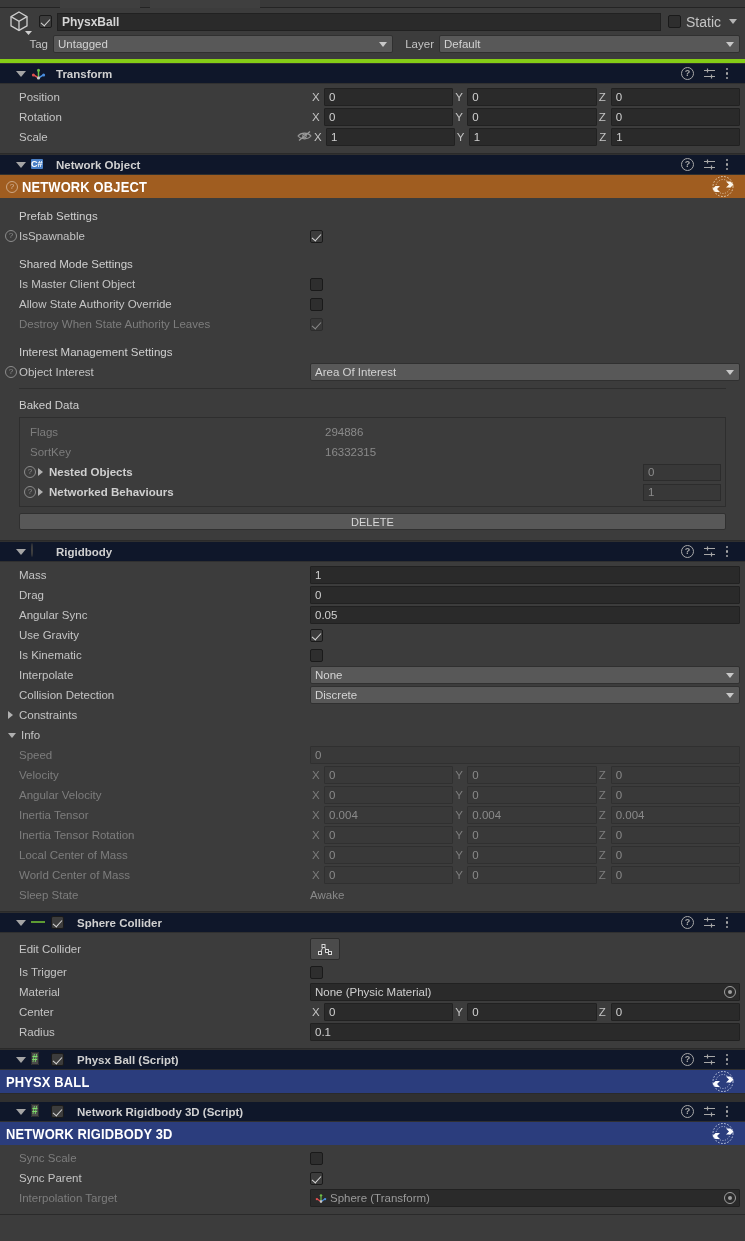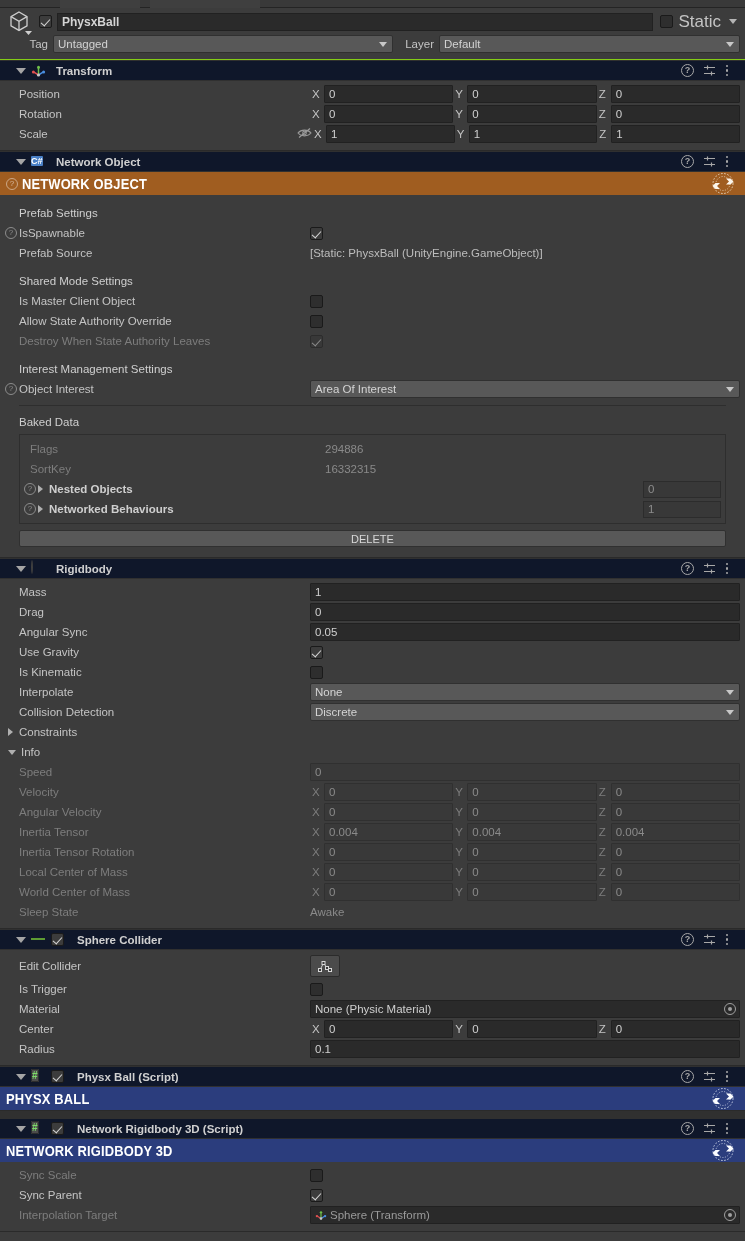--- a/index.html
+++ b/index.html
@@ -12,41 +12,41 @@
     overflow: hidden;
     -webkit-font-smoothing: antialiased;
   }
   .root { width: 745px; height: 1241px; position: relative; background: #3c3c3c; }
 
   
   .tabstrip { height: 8px; background: #393939; border-bottom: 1px solid #242424; position: relative; }
   .tabstrip .tabchip { position:absolute; top:0; height:8px; background:#3f3f3f; }
 
   
-  .obj-header { background: #3c3c3c; padding: 4px 5px 6px 5px; border-bottom: 1px solid #84cc16; }
+  .obj-header { background: #3c3c3c; padding: 4px 5px 6px 5px; border-bottom: 4px solid #84cc16; }
   .obj-row1 { display: flex; align-items: center; height: 19px; }
   .cube-icon { width: 30px; height: 30px; position: relative; flex: 0 0 30px; margin-top:2px;}
   .name-check { width: 13px; height: 13px; flex: 0 0 13px; margin-left: 4px; }
   .cb {
     width: 13px; height: 13px; background: #3c3c3c; border: 1px solid #1a1a1a;
     border-radius: 2px; position: relative; display:inline-block; vertical-align: middle;
   }
   .cb.on::after {
     content: ""; position: absolute; left: 3px; top: 1px; width: 4px; height: 8px;
     border: solid #d6d6d6; border-width: 0 1.8px 1.8px 0; transform: rotate(42deg);
   }
   .cb.on.dim::after { border-color: #8a8a8a; }
   .cb.empty { background:#2e2e2e; }
   .name-field {
     flex: 1 1 auto; height: 18px; background: #2a2a2a; border: 1px solid #212121;
     margin-left: 5px; padding: 0 4px; display: flex; align-items: center;
     color: #d4d4d4; font-size: 12px; font-weight: bold;
   }
   .static-wrap { display: flex; align-items: center; margin-left: 7px; flex: 0 0 auto; }
-  .static-label { margin-left: 5px; color: #c4c4c4; font-size: 17px; }
+  .static-label { margin-left: 5px; color: #c4c4c4; font-size: 14px; }
   .caret-dn {
     width: 0; height: 0; border-left: 4px solid transparent; border-right: 4px solid transparent;
     border-top: 5px solid #b4b4b4; margin-left: 8px; margin-right: 3px;
   }
   .obj-row2 { display: flex; align-items: center; height: 18px; margin-top: 4px; }
   .tag-label { width: 48px; text-align: right; padding-right: 5px; color: #c4c4c4; }
   .layer-label { width: 46px; text-align: right; padding-right: 5px; color: #c4c4c4; }
   .dropdown {
     height: 18px; background: #585858; border: 1px solid #303030; border-radius: 2px;
     display: flex; align-items: center; padding: 0 4px; color: #d2d2d2; position: relative;
@@ -360,24 +360,20 @@
 
     <div class="rows">
       <div class="thin-gap"></div>
       <div class="sect-label">Prefab Settings</div>
       <div class="row">
         <span class="lbl nopad" style="display:flex;align-items:center;">
           <span class="help-dot">?</span>
           <span>IsSpawnable</span>
         </span>
         <span class="cb-cell"><span class="cb on"></span></span>
-      </div>
-      <div class="row">
-        <span class="lbl">Prefab Source</span>
-        <span style="color:#bdbdbd;">[Static: PhysxBall (UnityEngine.GameObject)]</span>
       </div>
       <div class="gap"></div>
       <div class="sect-label">Shared Mode Settings</div>
       <div class="row">
         <span class="lbl">Is Master Client Object</span>
         <span class="cb-cell"><span class="cb empty"></span></span>
       </div>
       <div class="row">
         <span class="lbl">Allow State Authority Override</span>
         <span class="cb-cell"><span class="cb empty"></span></span>

